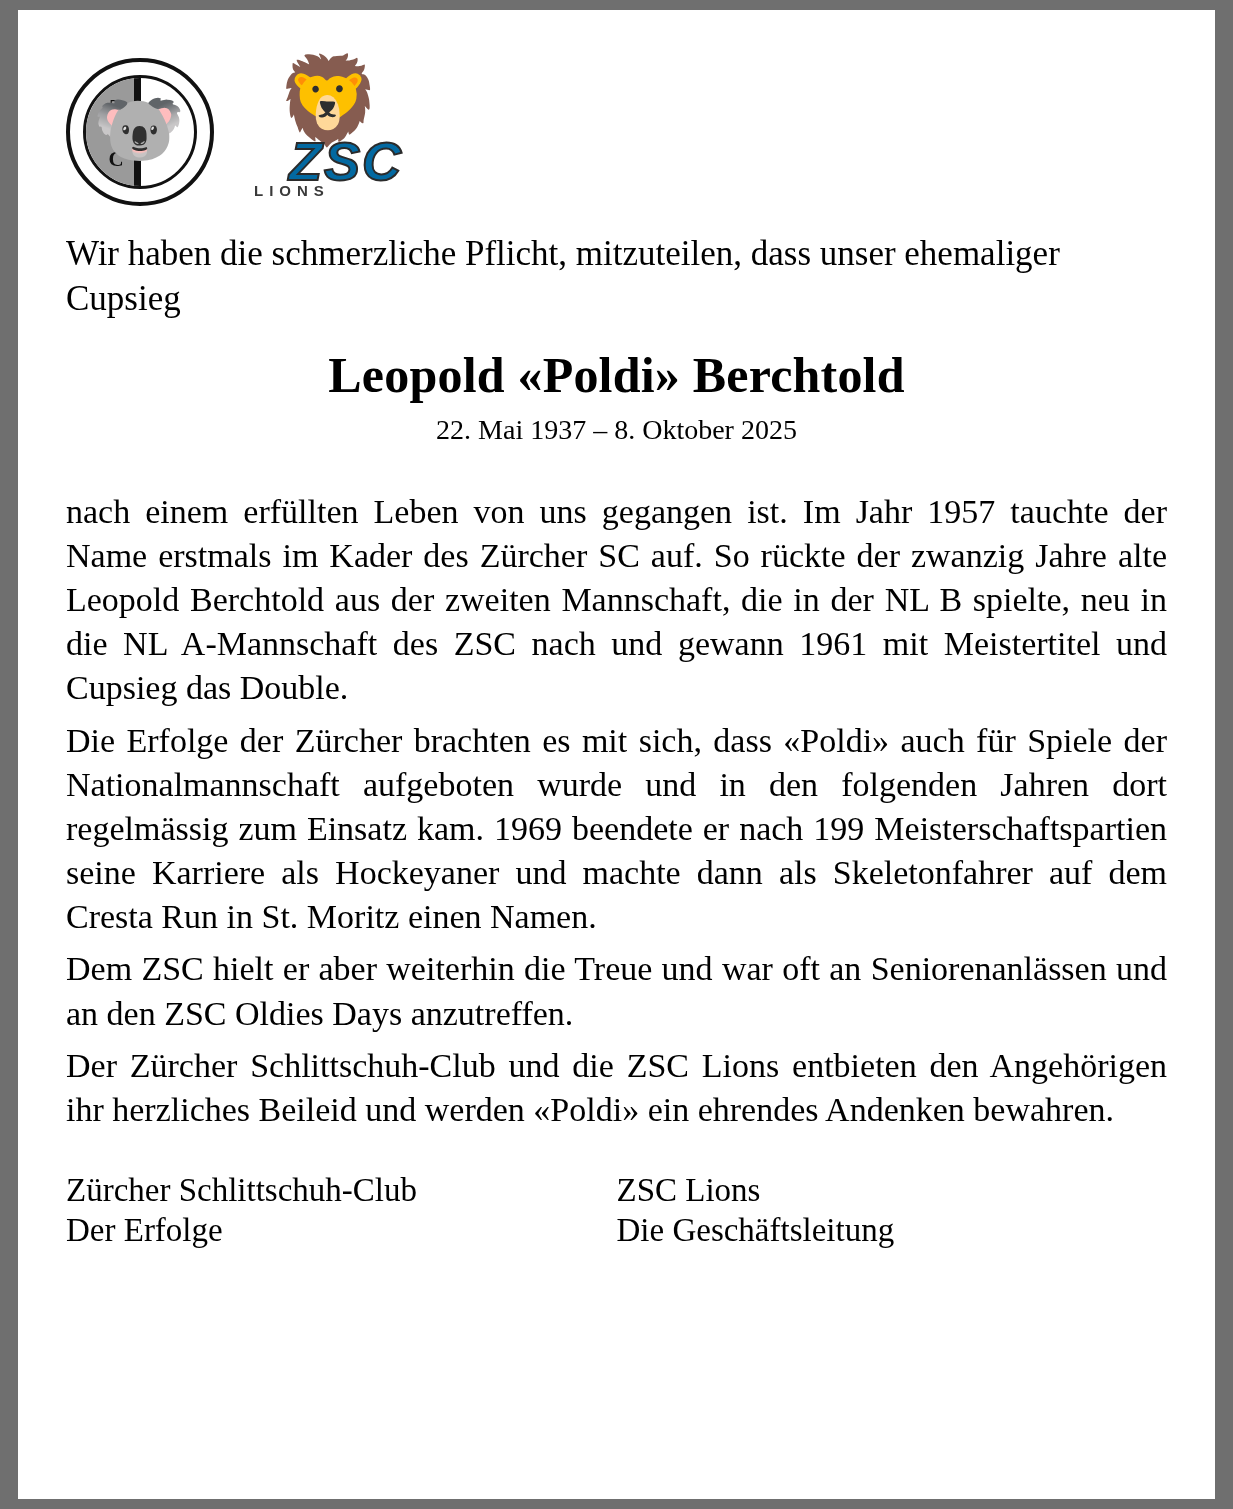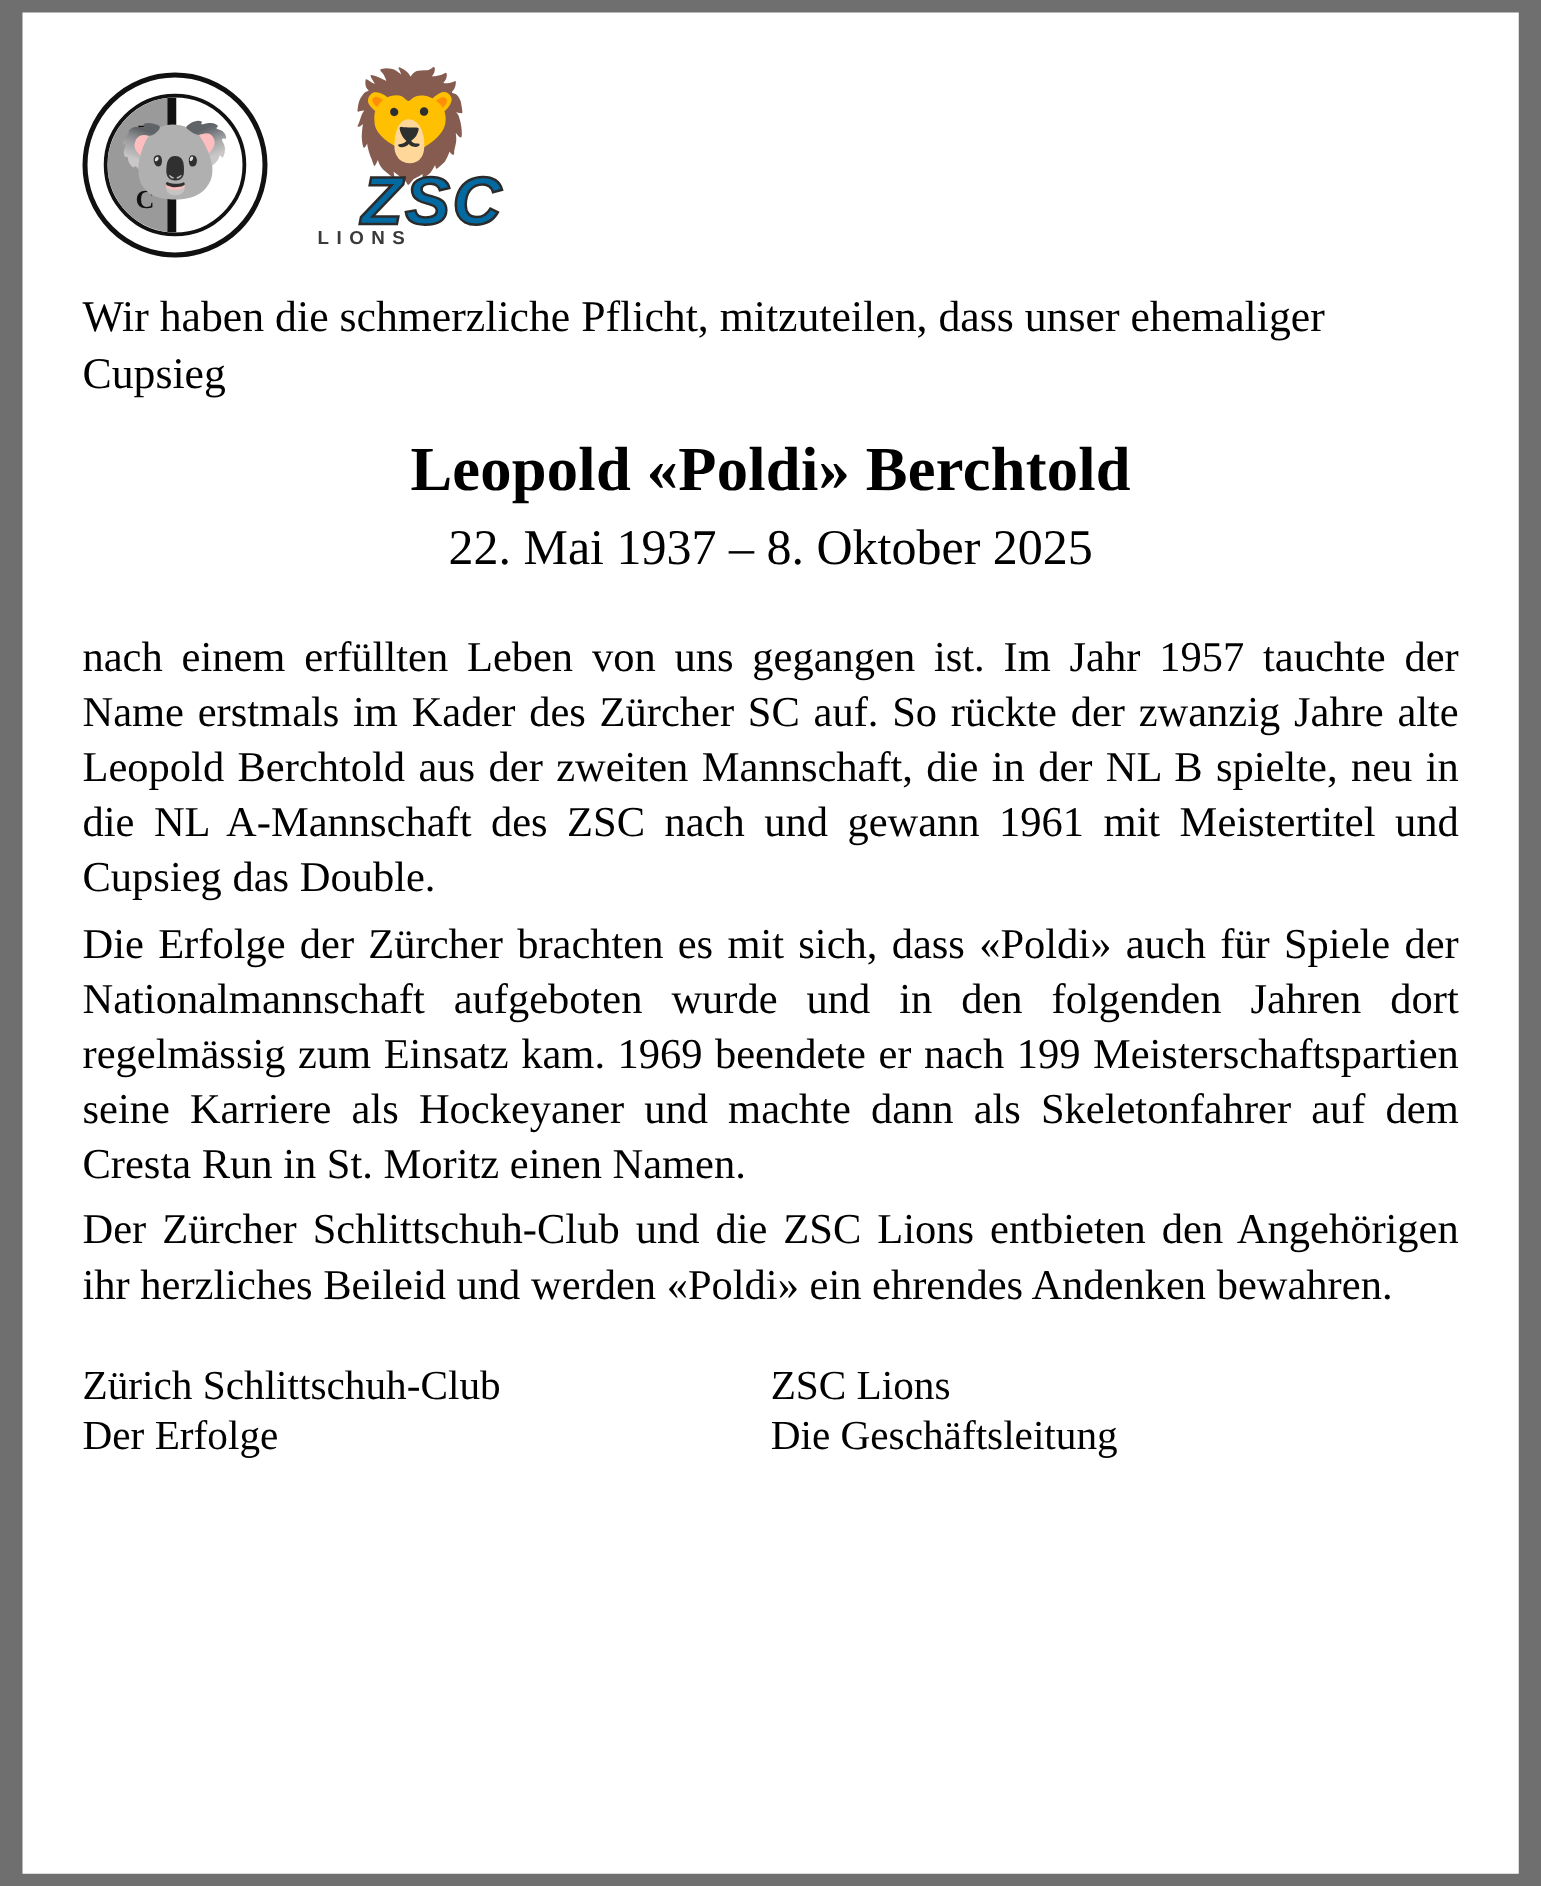--- a/index.html
+++ b/index.html
@@ -153,21 +153,21 @@
   }
   .name {
     text-align: center;
     font-size: 50px;
     font-weight: bold;
     margin-top: 24px;
     letter-spacing: 0.2px;
   }
   .dates {
     text-align: center;
-    font-size: 40px;
+    font-size: 28px;
     margin-top: 10px;
   }
   .para {
     font-size: 34px;
     line-height: 1.3;
     text-align: justify;
     margin-top: 8px;
     hyphens: auto;
   }
   .para.first { margin-top: 44px; }
@@ -211,25 +211,26 @@
 
   </div>
 
   <div class="intro">Wir haben die schmerzliche Pflicht, mitzuteilen, dass unser ehemaliger Cupsieg</div>
 
   <div class="name">Leopold «Poldi» Berchtold</div>
   <div class="dates">22. Mai 1937 – 8. Oktober 2025</div>
 
   <div class="para first">nach einem erfüllten Leben von uns gegangen ist. Im Jahr 1957 tauchte der Name erstmals im Kader des Zürcher SC auf. So rückte der zwanzig Jahre alte Leopold Berchtold aus der zweiten Mannschaft, die in der NL B spielte, neu in die NL A-Mannschaft des ZSC nach und gewann 1961 mit Meistertitel und Cupsieg das Double.</div>
   <div class="para">Die Erfolge der Zürcher brachten es mit sich, dass «Poldi» auch für Spiele der Nationalmannschaft aufgeboten wurde und in den folgenden Jahren dort regelmässig zum Einsatz kam. 1969 beendete er nach 199 Meisterschaftspartien seine Karriere als Hockeyaner und machte dann als Skeletonfahrer auf dem Cresta Run in St. Moritz einen Namen.</div>
+  <div class="para">Dem ZSC hielt er aber weiterhin die Treue und war oft an Seniorenanlässen und an den ZSC Oldies Days anzutreffen.</div>
   <div class="para">Der Zürcher Schlittschuh-Club und die ZSC Lions entbieten den Angehörigen ihr herzliches Beileid und werden «Poldi» ein ehrendes Andenken bewahren.</div>
 
   <div class="signatures">
     <div class="sig">
-      <span>Zürich Schlittschuh-Club</span>
+      <span>Zürcher Schlittschuh-Club</span>
       <span class="line2">Der Erfolge</span>
     </div>
     <div class="sig">
       <span>ZSC Lions</span>
       <span class="line2">Die Geschäftsleitung</span>
     </div>
   </div>
 
 </div>
 

